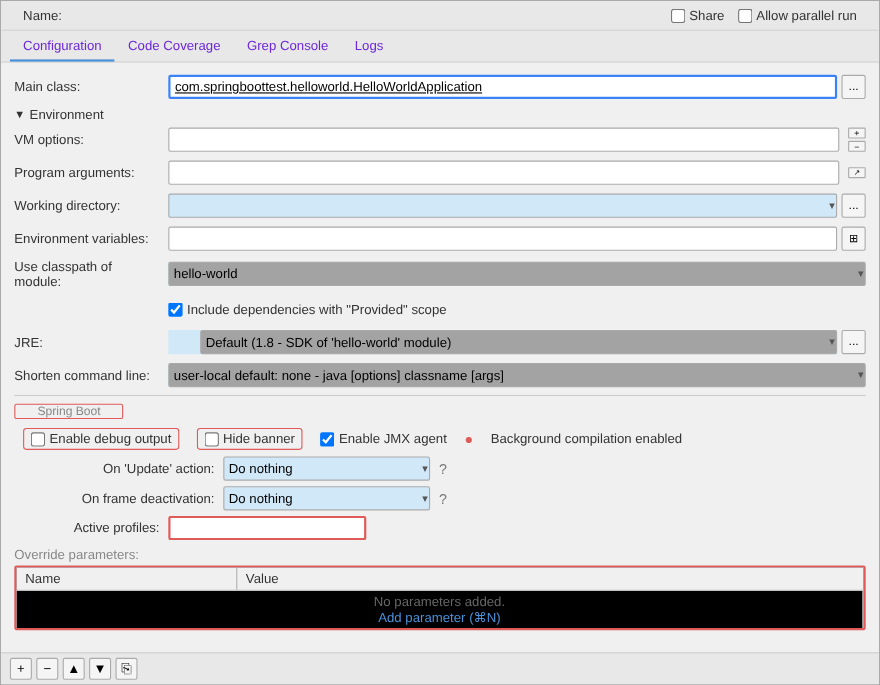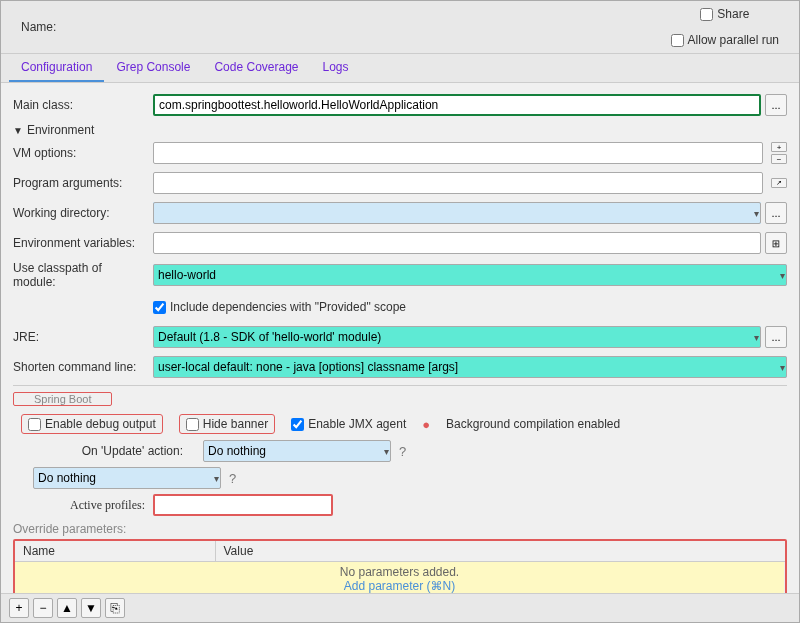--- a/index.html
+++ b/index.html
@@ -37,21 +37,20 @@
       background: white;
       padding: 2px 4px;
       font-size: 12px;
       border-radius: 2px;
     }
     .title-right {
       margin-left: auto;
       display: flex;
       align-items: center;
       gap: 12px;
-      flex-direction: column;
     }
     .checkbox-label {
       display: flex;
       align-items: center;
       gap: 4px;
       font-size: 12px;
     }
     .tabs {
       display: flex;
       background: #e8e8e8;
@@ -98,21 +97,22 @@
     .text-input {
       flex: 1;
       border: 1px solid #aaa;
       background: white;
       padding: 2px 4px;
       font-size: 12px;
       height: 22px;
       border-radius: 2px;
     }
     .text-input.highlighted {
-      border: 2px solid #15803d;
+      border: 2px solid #3b82f6;
+      text-decoration: underline;
     }
     .btn-dots {
       width: 22px;
       height: 22px;
       border: 1px solid #aaa;
       background: #f5f5f5;
       font-size: 11px;
       cursor: pointer;
       border-radius: 2px;
       display: flex;
@@ -155,21 +155,21 @@
       top: 50%;
       transform: translateY(-50%);
       pointer-events: none;
       font-size: 10px;
       color: #555;
     }
     .blue-select {
       background: #d0e8f8;
     }
     .blue-select select {
-      background: #5eead4;
+      background: #a3a3a3;
     }
     .separator {
       height: 1px;
       background: #ccc;
       margin: 6px 0;
     }
     .spring-section-label {
       font-size: 11px;
       color: #888;
       border: 1px solid #e05a5a;
@@ -208,21 +208,21 @@
     .policy-row {
       display: flex;
       align-items: center;
       margin-bottom: 5px;
       padding-left: 20px;
     }
     .policy-label {
       width: 170px;
       font-size: 12px;
       text-align: right;
-      padding-right: 20px;
+      padding-right: 8px;
     }
     .policy-select-wrapper {
       width: 188px;
       position: relative;
       display: flex;
       align-items: center;
     }
     .policy-select-wrapper select {
       width: 100%;
       border: 1px solid #aaa;
@@ -244,21 +244,20 @@
       display: flex;
       align-items: center;
       margin-bottom: 6px;
     }
     .active-profiles-label {
       width: 140px;
       min-width: 140px;
       font-size: 12px;
       text-align: right;
       padding-right: 8px;
-      font-family: Liberation Serif, serif;
     }
     .active-profiles-input {
       width: 180px;
       border: 2px solid #e05a5a;
       background: white;
       padding: 2px 4px;
       font-size: 12px;
       height: 22px;
       border-radius: 2px;
     }
@@ -271,21 +270,21 @@
       margin-bottom: 3px;
     }
     .override-table-wrapper {
       border: 2px solid #e05a5a;
       border-radius: 2px;
       overflow: hidden;
     }
     .override-table {
       width: 100%;
       border-collapse: collapse;
-      background: #fef9c3;
+      background: #000000;
     }
     .override-table th {
       background: #f0f0f0;
       border-bottom: 1px solid #ccc;
       padding: 3px 8px;
       font-size: 12px;
       font-weight: normal;
       text-align: left;
     }
     .override-table td {
@@ -360,22 +359,22 @@
       </label>
       <label class="checkbox-label">
         <input type="checkbox" style="">
         <span>Allow parallel run</span>
       </label>
     </div>
   </div>
 
   <div class="tabs">
     <div class="tab active">Configuration</div>
+    <div class="tab">Code Coverage</div>
     <div class="tab">Grep Console</div>
-    <div class="tab">Code Coverage</div>
     <div class="tab">Logs</div>
   </div>
 
   <div class="content">
 
     <div class="form-row">
       <div class="form-label">Main class:</div>
       <div class="form-field">
         <input class="text-input highlighted" type="text" value="com.springboottest.helloworld.HelloWorldApplication" style="">
         <button class="btn-dots">...</button>
@@ -445,21 +444,21 @@
         <label class="checkbox-item">
           <input type="checkbox" checked="" style="">
           <span>Include dependencies with "Provided" scope</span>
         </label>
       </div>
     </div>
 
     <div class="form-row">
       <div class="form-label">JRE:</div>
       <div class="form-field">
-        <div class="select-wrapper blue-select" style="flex:1;">
+        <div class="select-wrapper blue-select" style="flex:1;padding-left:29px;">
           <select>
             <option>Default (1.8 - SDK of 'hello-world' module)</option>
           </select>
           <span class="select-arrow">▾</span>
         </div>
         <button class="btn-dots">...</button>
       </div>
     </div>
 
     <div class="form-row">
@@ -503,20 +502,21 @@
       <div class="policy-select-wrapper">
         <select style="background:#d0e8f8;">
           <option>Do nothing</option>
         </select>
         <span class="select-arrow">▾</span>
       </div>
       <span class="help-icon">?</span>
     </div>
 
     <div class="policy-row">
+      <div class="policy-label">On frame deactivation:</div>
       <div class="policy-select-wrapper">
         <select style="background:#d0e8f8;">
           <option>Do nothing</option>
         </select>
         <span class="select-arrow">▾</span>
       </div>
       <span class="help-icon">?</span>
     </div>
 
     <div class="active-profiles-row">

